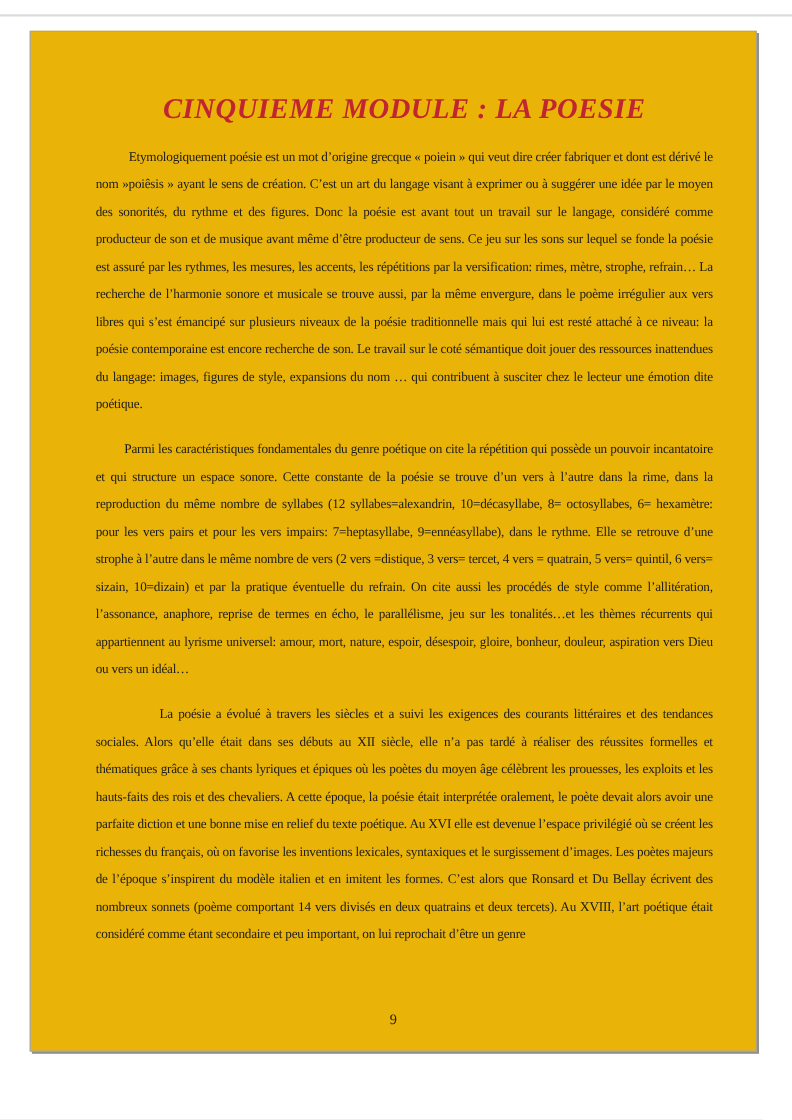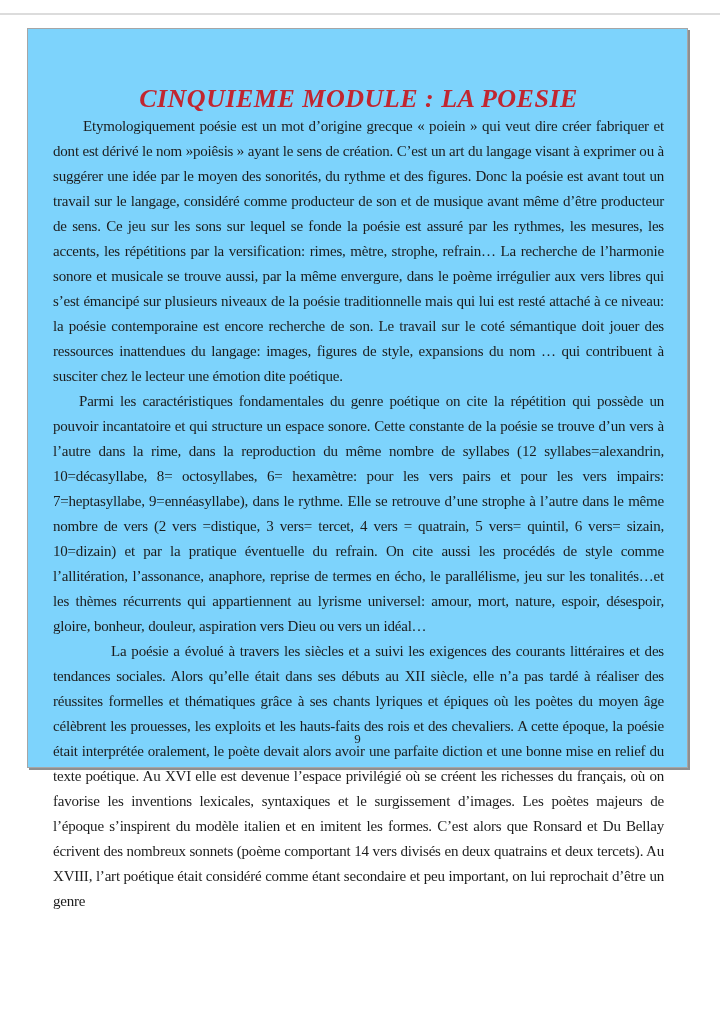--- a/index.html
+++ b/index.html
@@ -20,42 +20,43 @@
     left: 0;
     width: 720px;
     height: 2px;
     background: #dcdcdc;
   }
   .page {
     position: absolute;
     left: 27px;
     top: 28px;
     width: 661px;
-    height: 740px;
-    background: #7dd3fc;
+    height: 928px;
+    background: #eab308;
     border: 1px solid #a6a6a6;
     box-shadow: 2px 2px 0 #8f8f8f;
     box-sizing: border-box;
+    padding-left: 18px;
   }
   .content {
     padding: 0 23px 0 25px;
   }
   .doc-title {
     margin: 55px 0 0 0;
     text-align: center;
     font-size: 26px;
     font-weight: bold;
     font-style: italic;
     letter-spacing: 0.5px;
     color: #c12630;
     font-family: "Liberation Serif", "DejaVu Serif", serif;
   }
   p.body-par {
-    margin: 0;
-    font-size: 15px;
+    margin: 16px;
+    font-size: 12px;
     line-height: 25px;
     text-align: justify;
     color: #1c1c1c;
     letter-spacing: -0.2px;
   }
   .p1 { margin-top: 23px; text-indent: 30px; }
   .p2 { margin-top: 14px; text-indent: 26px; }
   .p3 { margin-top: 14px; text-indent: 58px; }
   .page-number {
     position: absolute;

